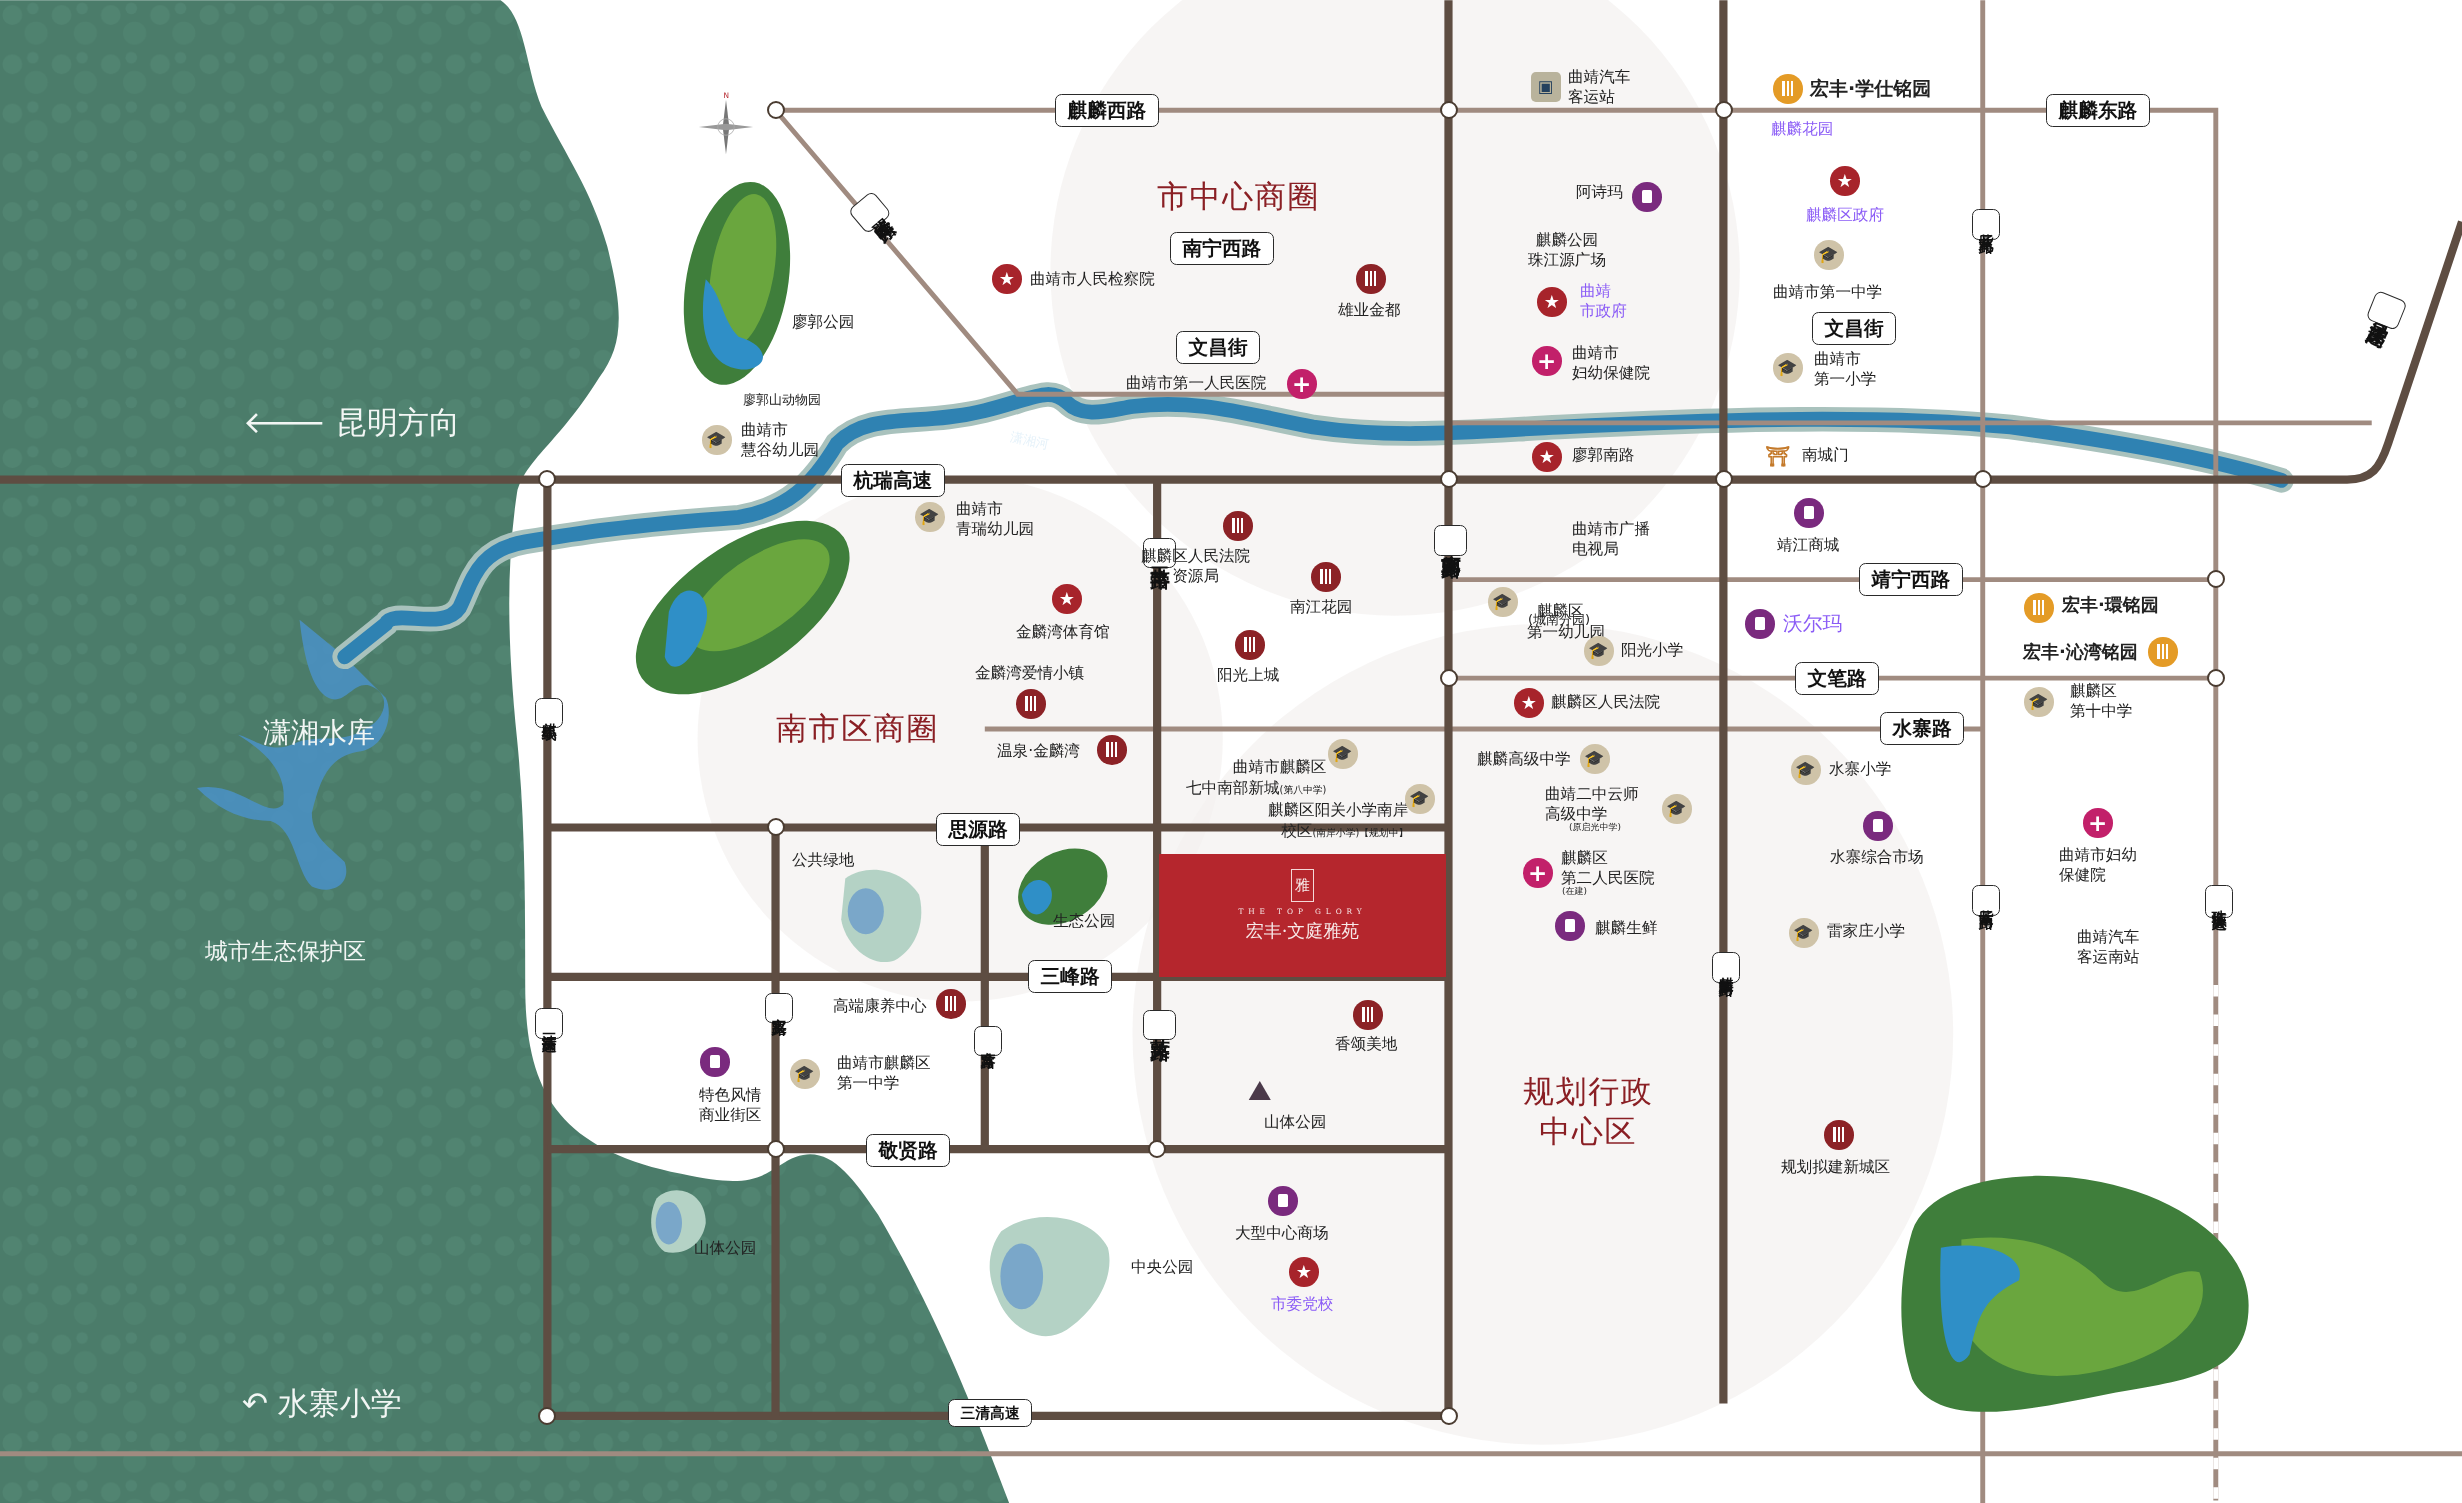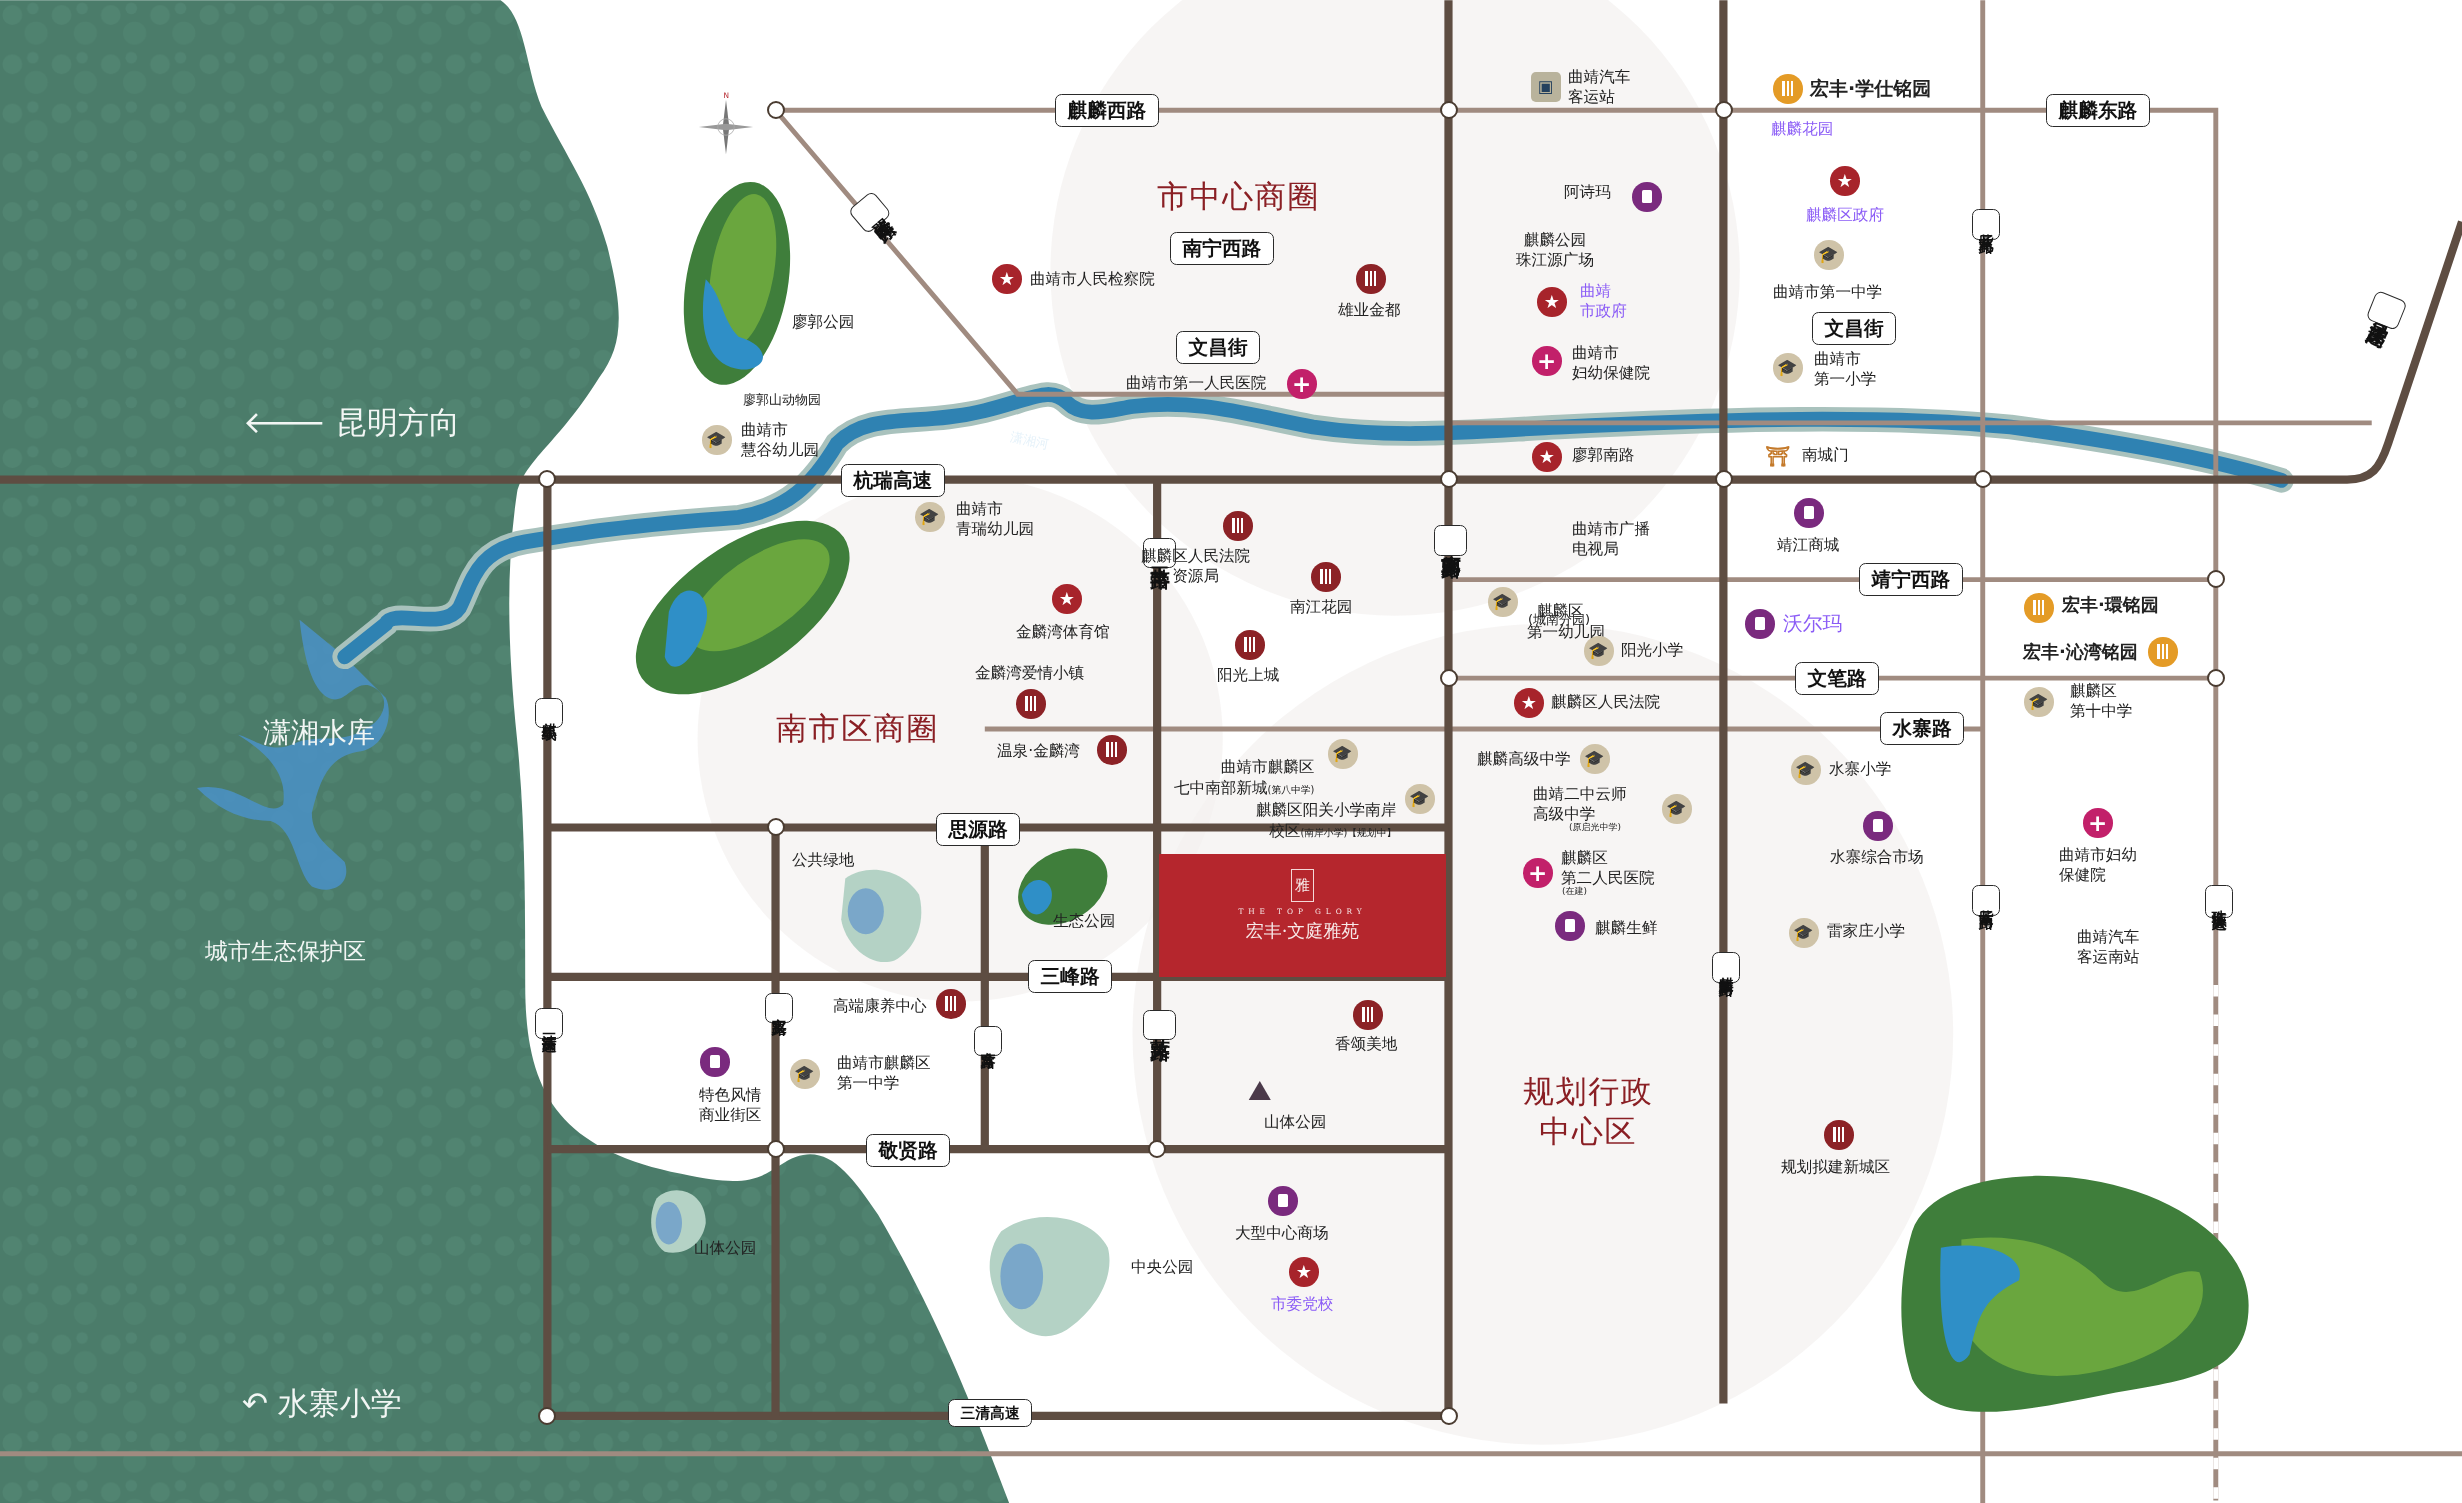--- a/index.html
+++ b/index.html
@@ -1,21 +1,21 @@
 <!DOCTYPE html>
 <html style="font-size:13px"><head>
 <meta charset="utf-8">
 <style>
   html,body{margin:0;padding:0;}
   body{width:2462px;height:1504px;position:relative;overflow:hidden;background:#ffffff;font-family:"DejaVu Sans","Liberation Sans",sans-serif;color:#1a1a1a;}
   .abs{position:absolute;}
   .label{position:absolute;font-size:15.6px;line-height:1.3;white-space:nowrap;color:#222;}
   .label.red{color:#8b5cf6;}
   .label.c{text-align:center;}
-  .label.r{text-align:right;}
+  .label.r{text-align:right;margin-left:12px;}
   .district{position:absolute;font-size:31px;color:#8a1f24;letter-spacing:1.6px;line-height:1.3;text-align:center;white-space:nowrap;}
   .road-tag{position:absolute;background:#fff;border:1.6px solid #2a2a2a;border-radius:6.6px;font-size:19.7px;font-weight:bold;color:#111;padding:4.9px 11.5px;white-space:nowrap;line-height:1.1;}
   .road-tag.v{writing-mode:vertical-rl;text-orientation:upright;padding:11.5px 4.9px;letter-spacing:1.6px;}
   .road-tag.sm{font-size:14.8px;}
   .poi-icon{position:absolute;width:29.5px;height:29.5px;border-radius:50%;display:flex;align-items:center;justify-content:center;color:#fff;font-weight:bold;font-size:18px;}
   .poi-icon.star{background:#a7242b;}
   .poi-icon.cross{background:#c2206a;font-size:23px;}
   .poi-icon.shop{background:#7a2a7e;}
   .poi-icon.bldg{background:#8c2226;}
   .poi-icon.hf{background:#e49b26;}

